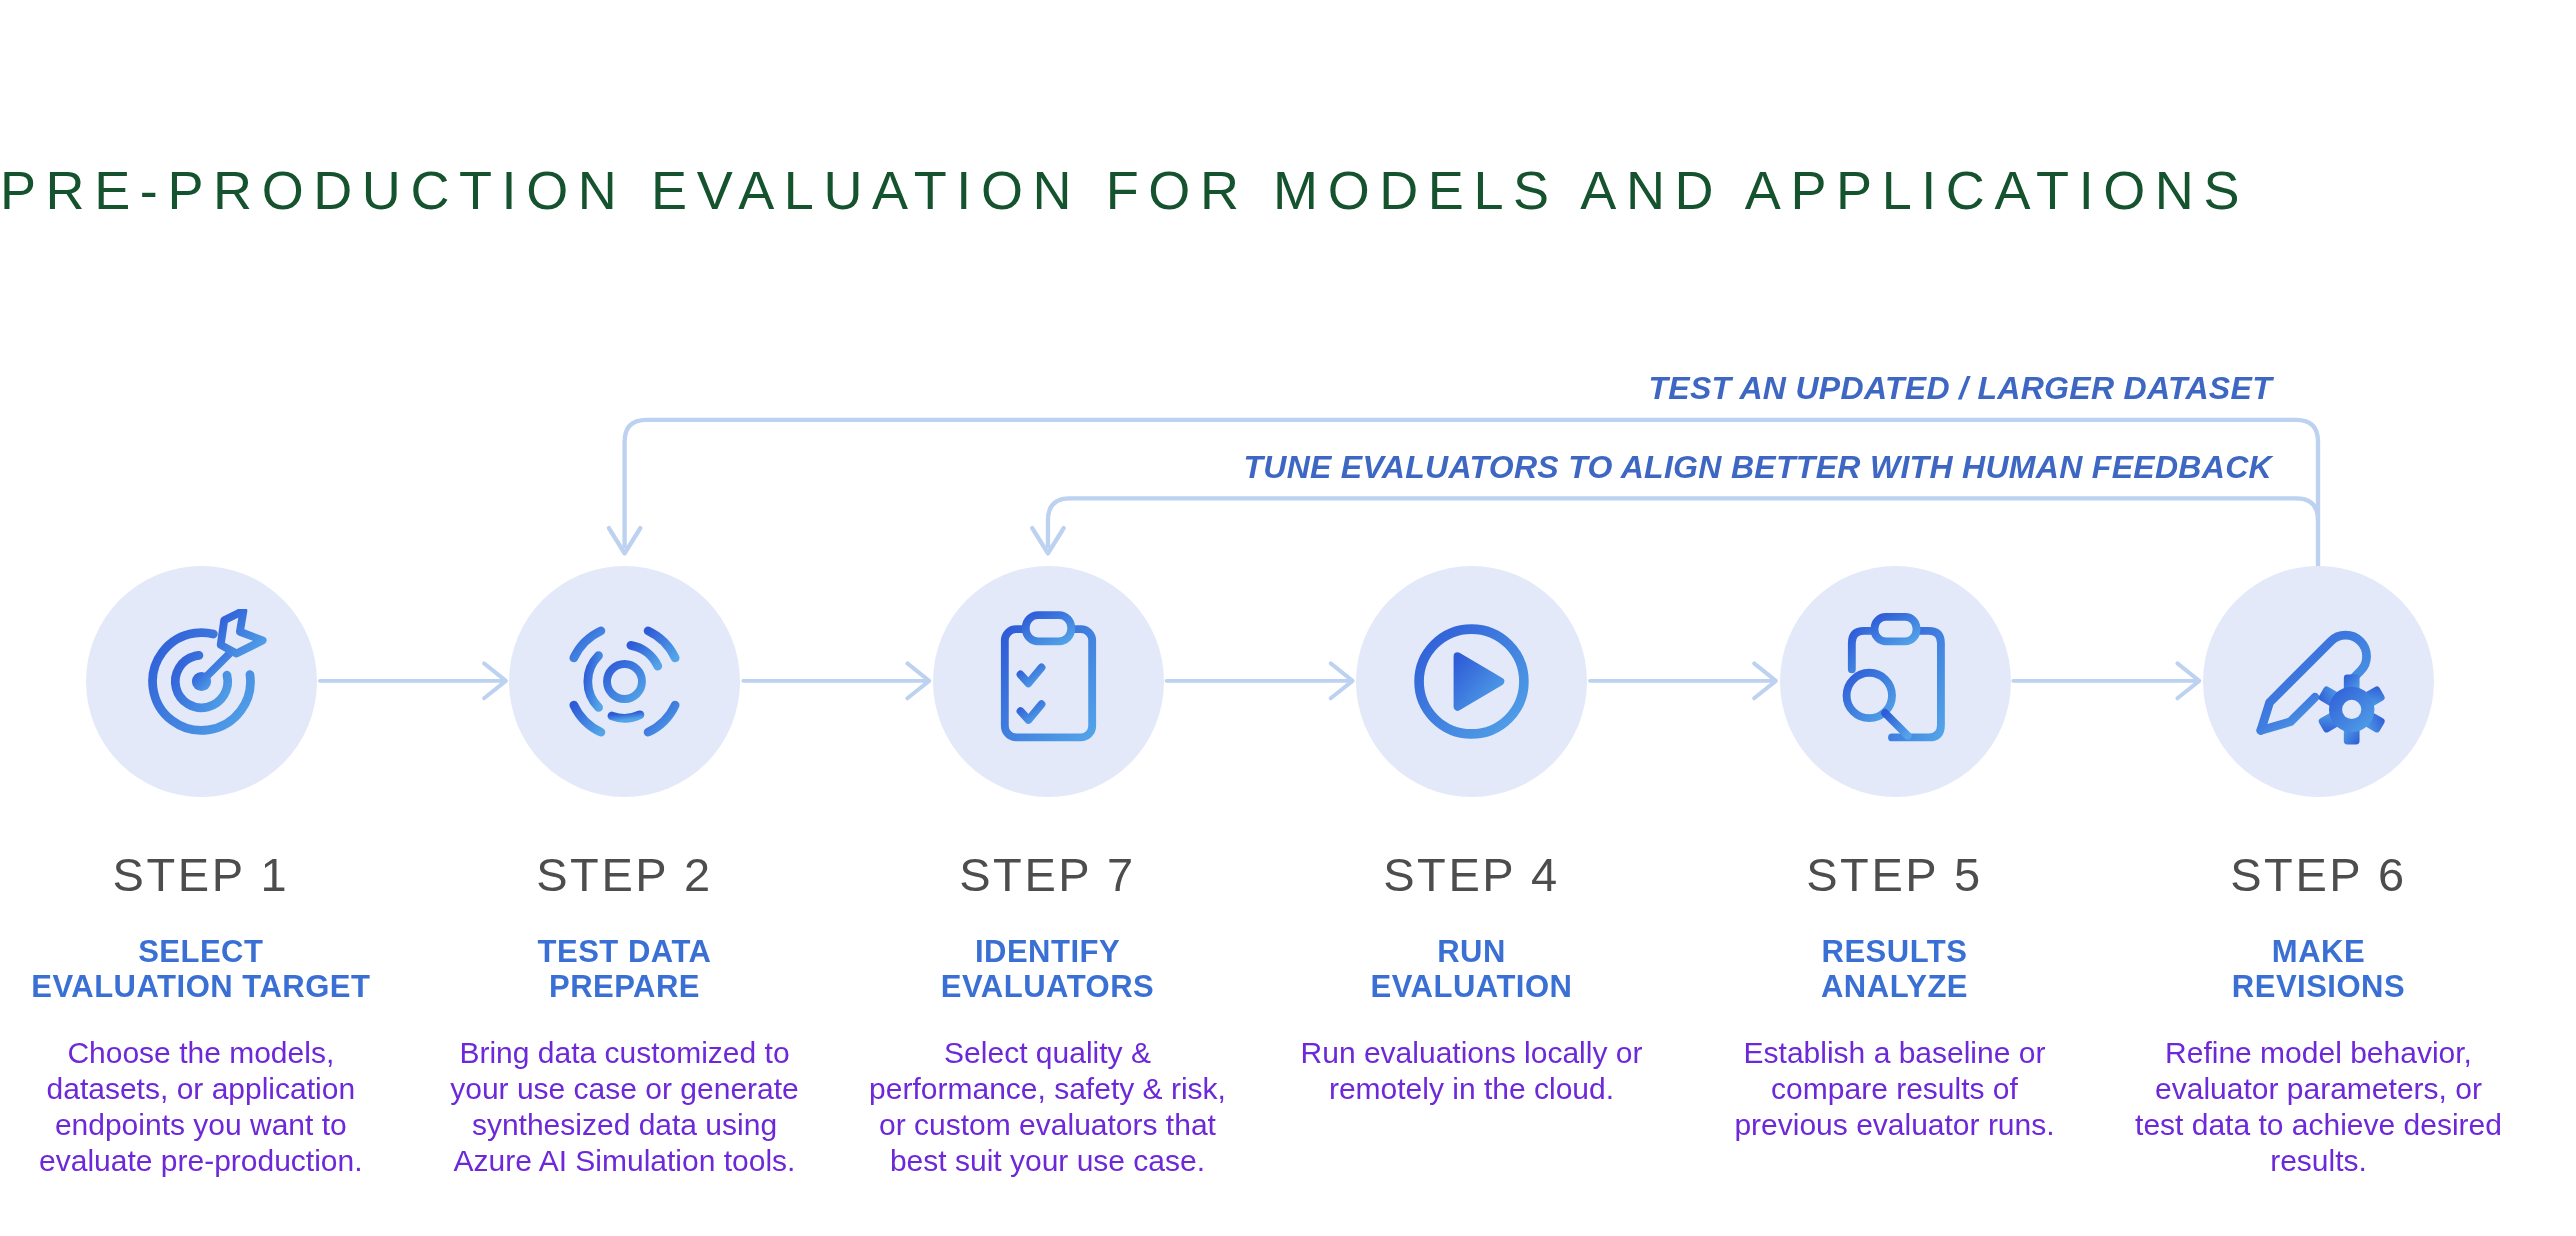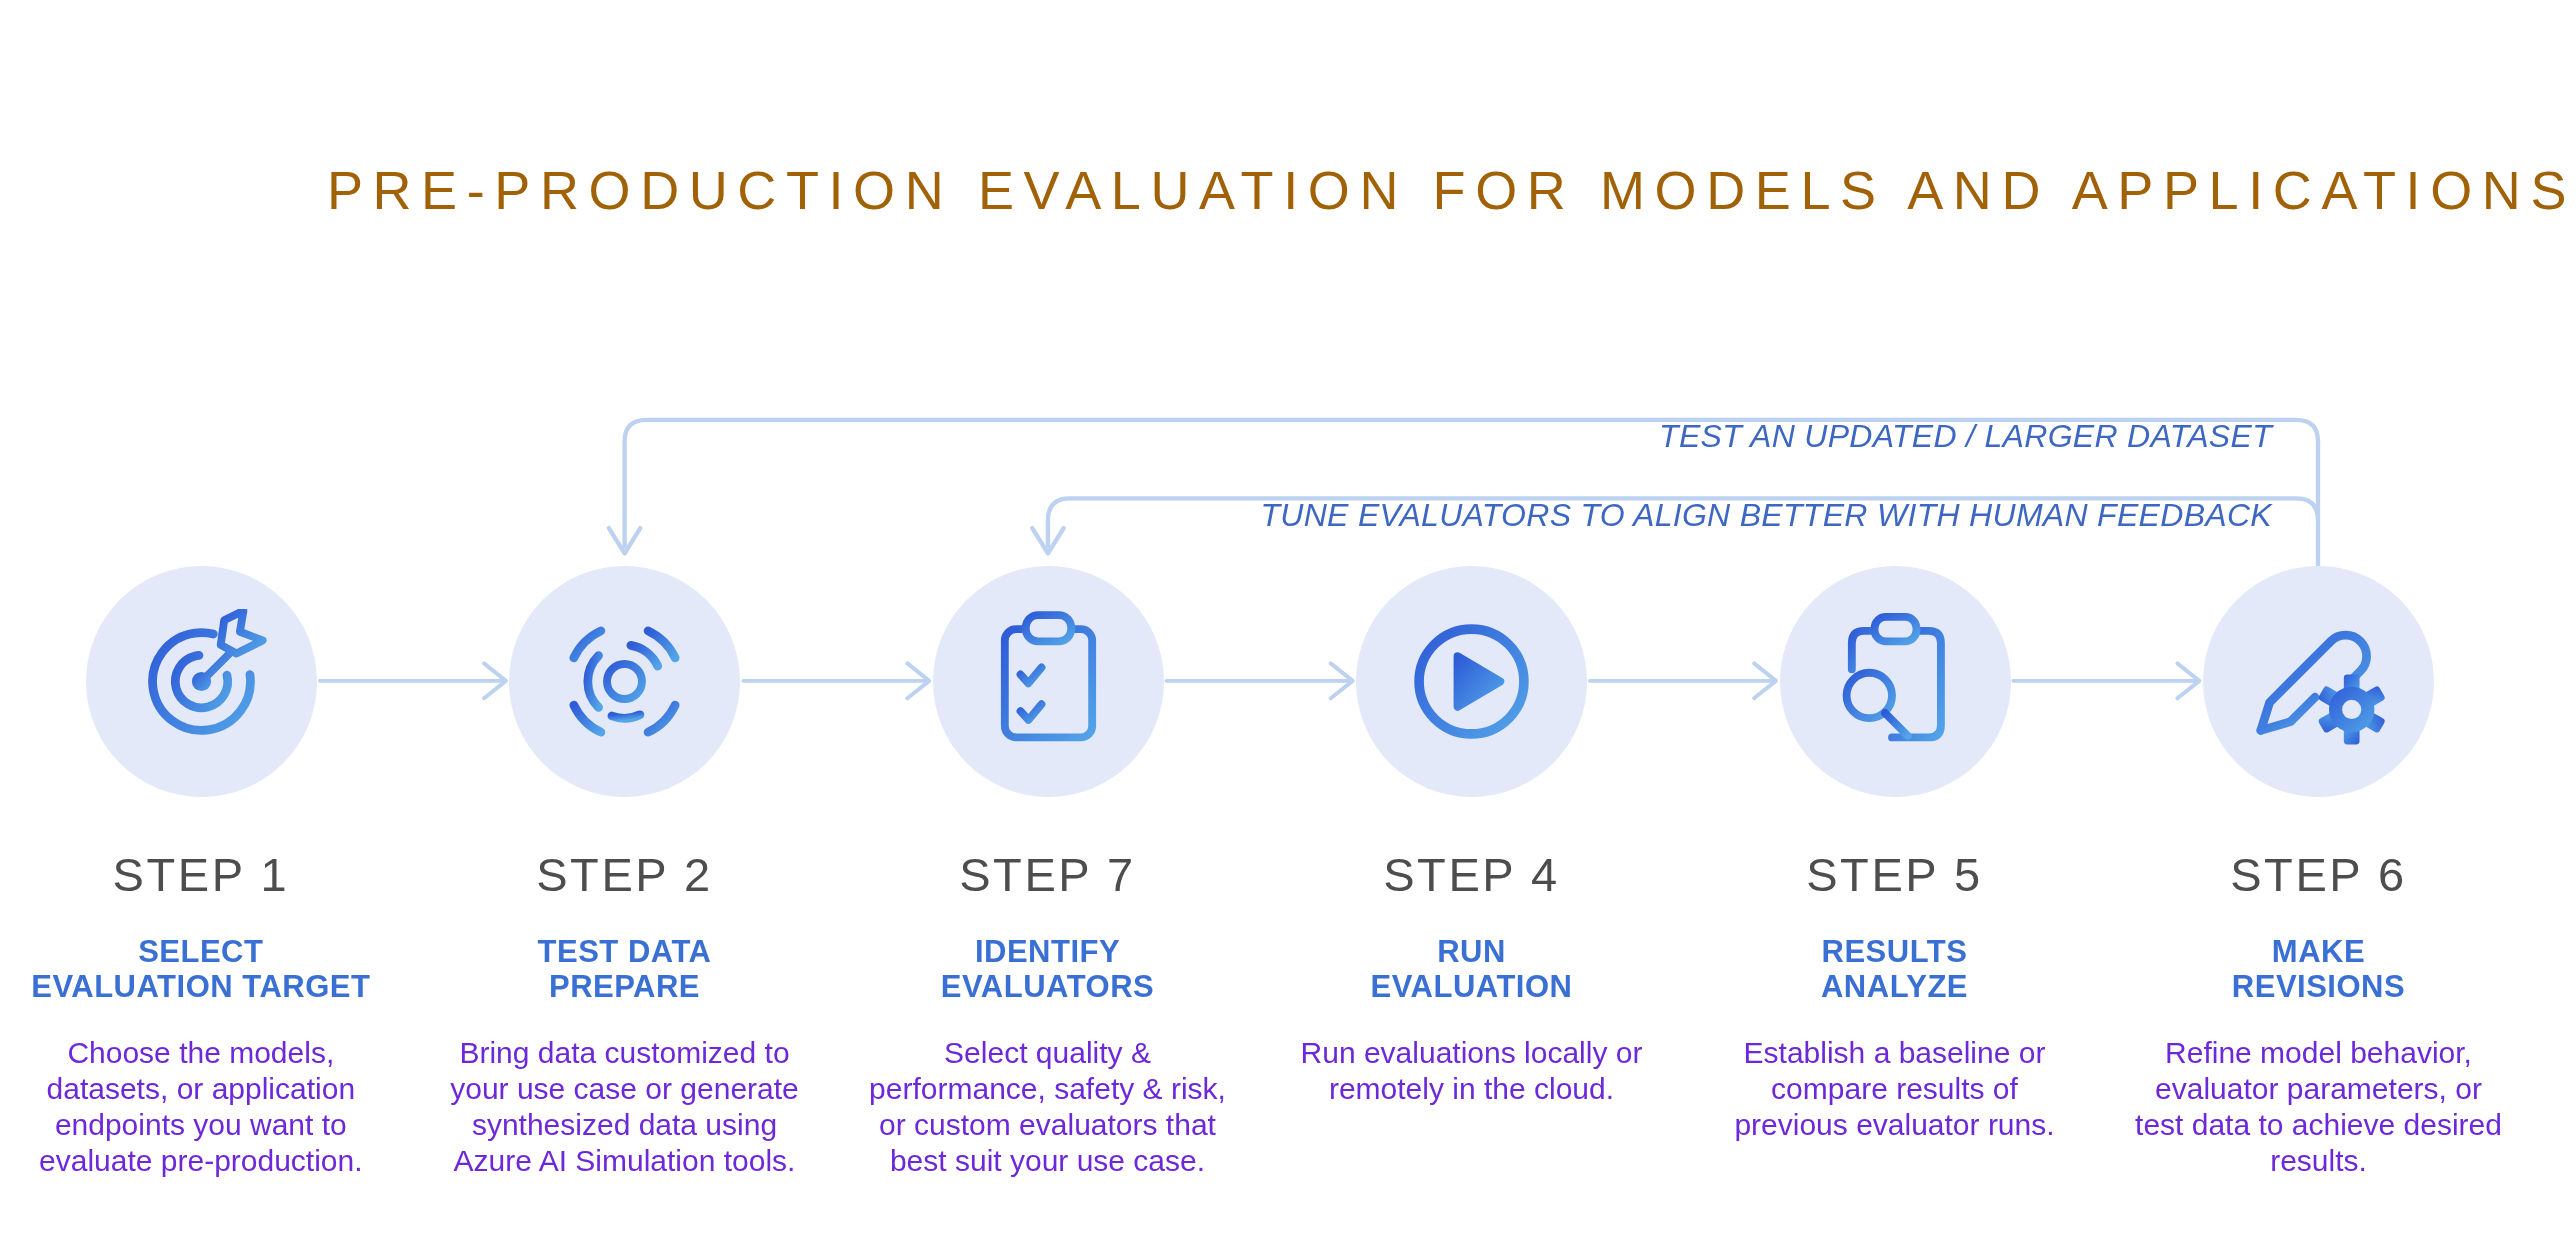--- a/index.html
+++ b/index.html
@@ -9,39 +9,38 @@
     height: 1236px;
     background: #ffffff;
     overflow: hidden;
     font-family: "Liberation Sans", sans-serif;
   }
   .page-title {
     position: absolute;
     top: 159px;
     left: 0;
     width: 2576px;
-    text-align: right;
+    text-align: left;
     font-size: 54px;
     font-weight: 300;
     letter-spacing: 9.6px;
-    color: #a16207;
+    color: #14532d;
     white-space: nowrap;
   }
   #flow-svg { position: absolute; left: 0; top: 0; }
   .loop-label {
     position: absolute;
     right: 304px;
     text-align: right;
     font-size: 32px;
-    font-weight: 400;
+    font-weight: 700;
     font-style: italic;
     letter-spacing: 0.3px;
     color: #3d67c2;
     white-space: nowrap;
-    margin-top: 48px;
   }
   .loop-label-1 { top: 370px; }
   .loop-label-2 { top: 449px; }
   .step-circle {
     position: absolute;
     top: 566px;
     width: 231px;
     height: 231px;
     border-radius: 50%;
     background: #e3e9f9;

